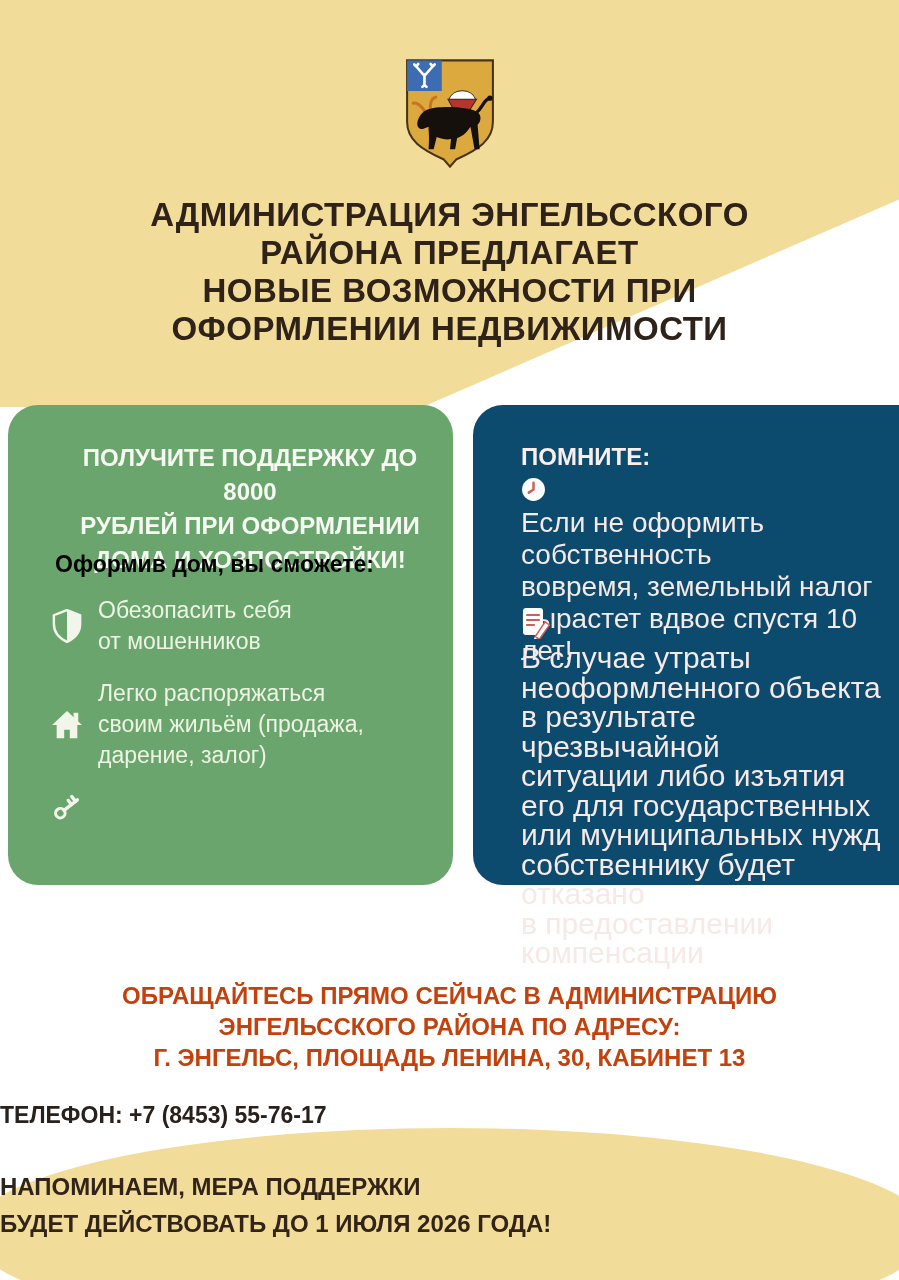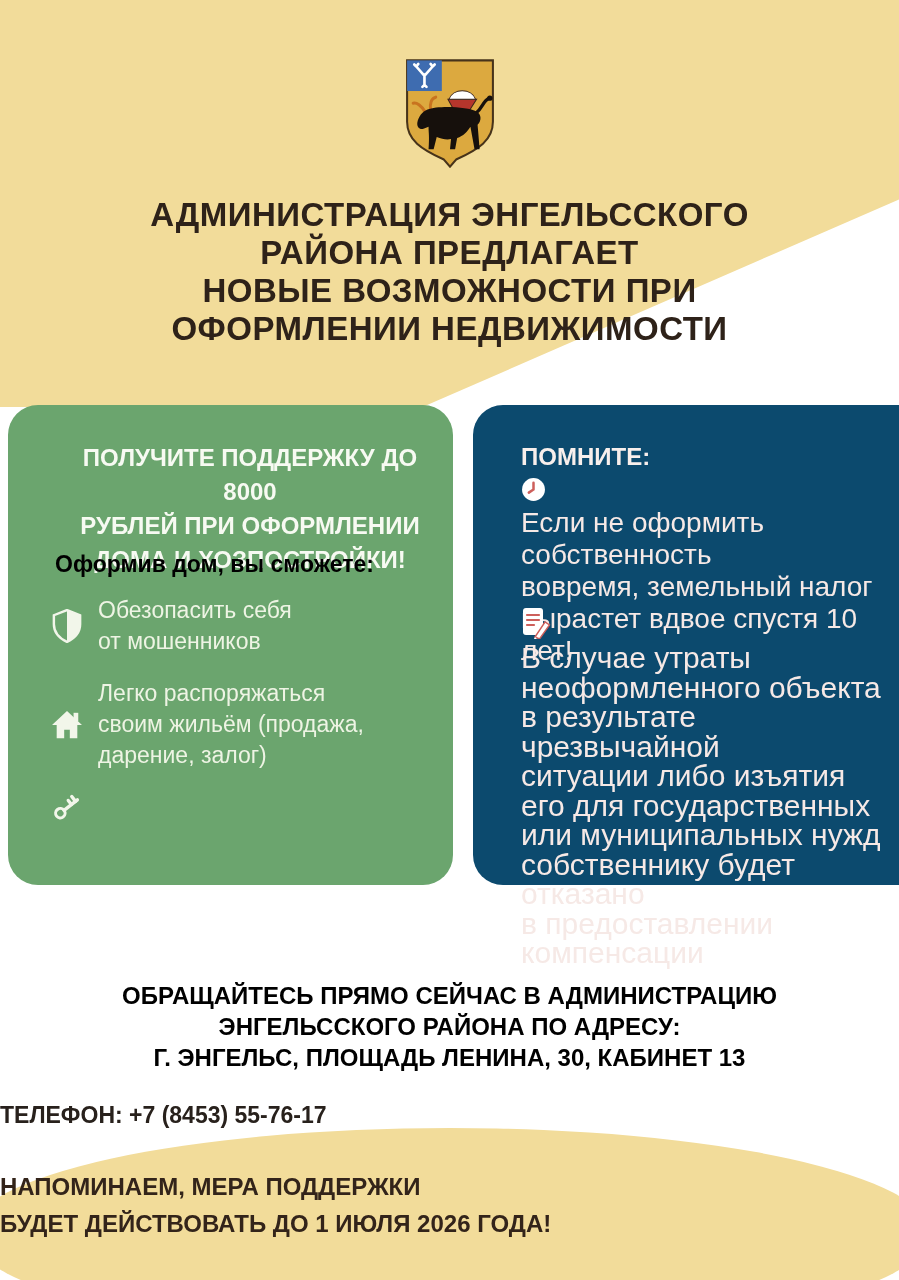--- a/index.html
+++ b/index.html
@@ -48,21 +48,21 @@
     color:#f6e9e6;font-size:28px;line-height:32px;white-space:pre-line;
   }
   .rc-icon2{position:absolute;left:48px;top:202px;}
   .rc-text2{
     position:absolute;left:48px;top:238px;width:360px;
     color:#f6e9e6;font-size:30px;line-height:29.5px;white-space:pre-line;
   }
   
   .contact{
     position:absolute;left:0;top:980px;width:899px;text-align:center;
-    color:#000000;font-weight:bold;font-size:24px;line-height:31px;white-space:pre-line;
+    color:#c2410c;font-weight:bold;font-size:24px;line-height:31px;white-space:pre-line;
   }
   .phone{
     position:absolute;left:0;top:1102px;width:899px;text-align:left;
     color:#28211c;font-weight:bold;font-size:23px;
   }
   
   .footer-ellipse{
     position:absolute;left:-30px;top:1128px;width:960px;height:210px;
     background:#f2dc9a;border-radius:50%;
   }

